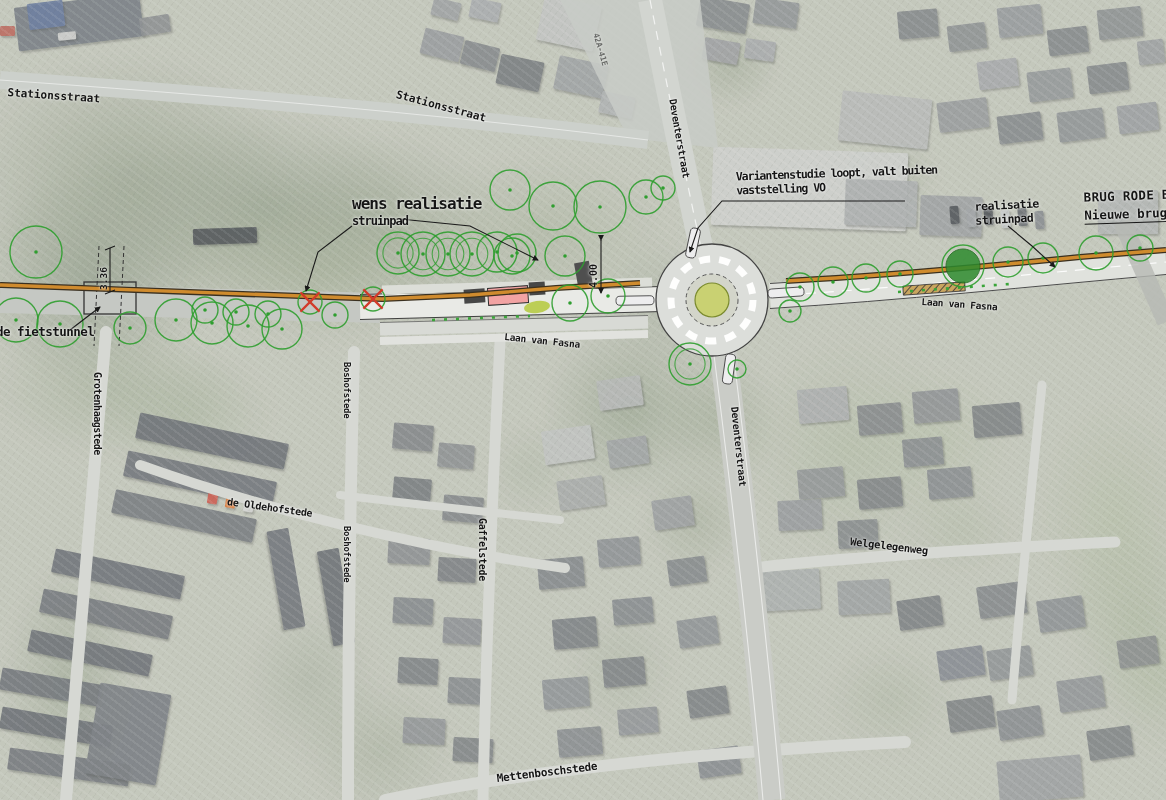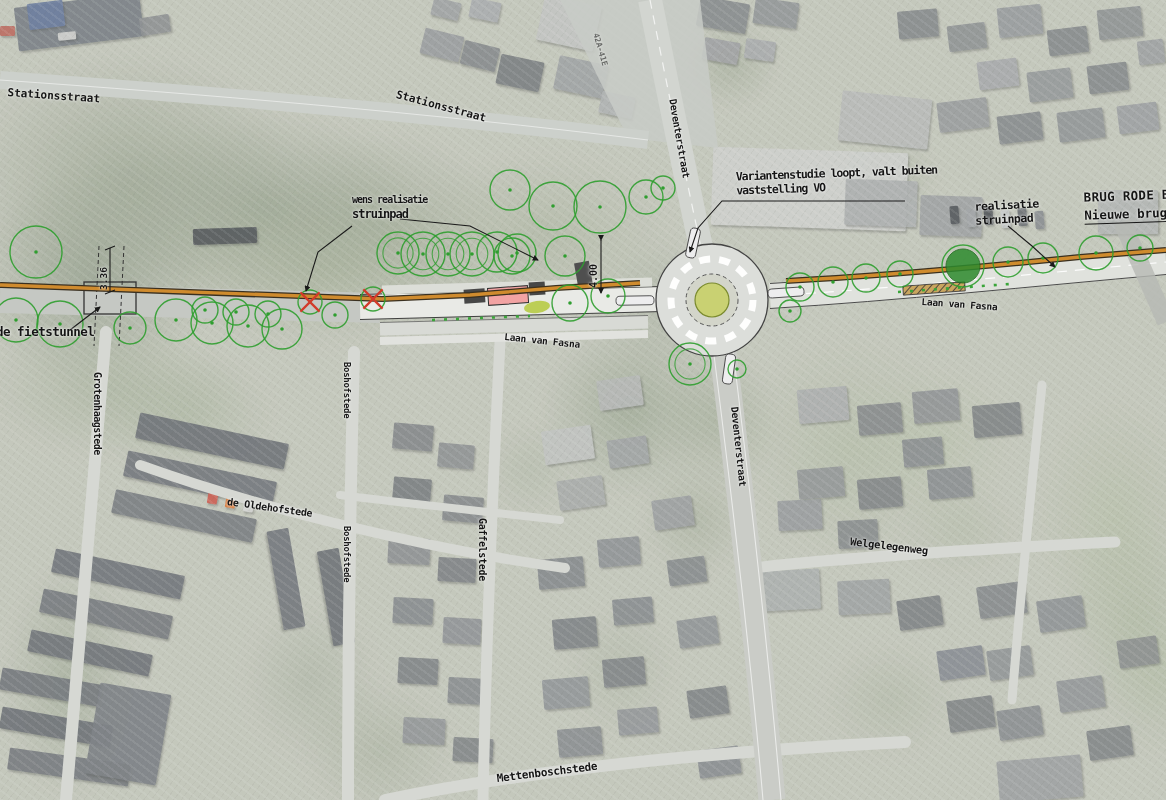--- a/index.html
+++ b/index.html
@@ -361,21 +361,21 @@
     </g>
   </svg>
 
   <div class="lbl" style="left:8px;top:86px;font-size:11px;transform:rotate(4deg);">Stationsstraat</div>
 
   <div class="lbl" style="left:398px;top:88px;font-size:11px;transform:rotate(15deg);">Stationsstraat</div>
 
   <div class="lbl" style="left:600px;top:32px;font-size:8px;opacity:.55;transform:rotate(74deg);">42A-41E</div>
 
   <div style="position:absolute;left:352px;top:194px;">
-    <div class="lbl" style="position:static;font-size:10px;letter-spacing:-1px;text-align:right;">wens realisatie</div>
+    <div class="lbl" style="position:static;font-size:16px;letter-spacing:-1px;text-align:right;">wens realisatie</div>
     <div class="lbl" style="position:static;font-size:12px;letter-spacing:-1px;">struinpad</div>
   </div>
 
   <div style="position:absolute;left:736px;top:166px;transform:rotate(-2deg);">
     <div class="lbl" style="position:static;font-size:11.5px;letter-spacing:-1px;">Variantenstudie loopt, valt buiten</div>
     <div class="lbl" style="position:static;font-size:11.5px;letter-spacing:-1px;">vaststelling VO</div>
   </div>
 
   <div style="position:absolute;left:975px;top:198px;transform:rotate(-3deg);">
     <div class="lbl" style="position:static;font-size:11.5px;letter-spacing:-.5px;">realisatie</div>

